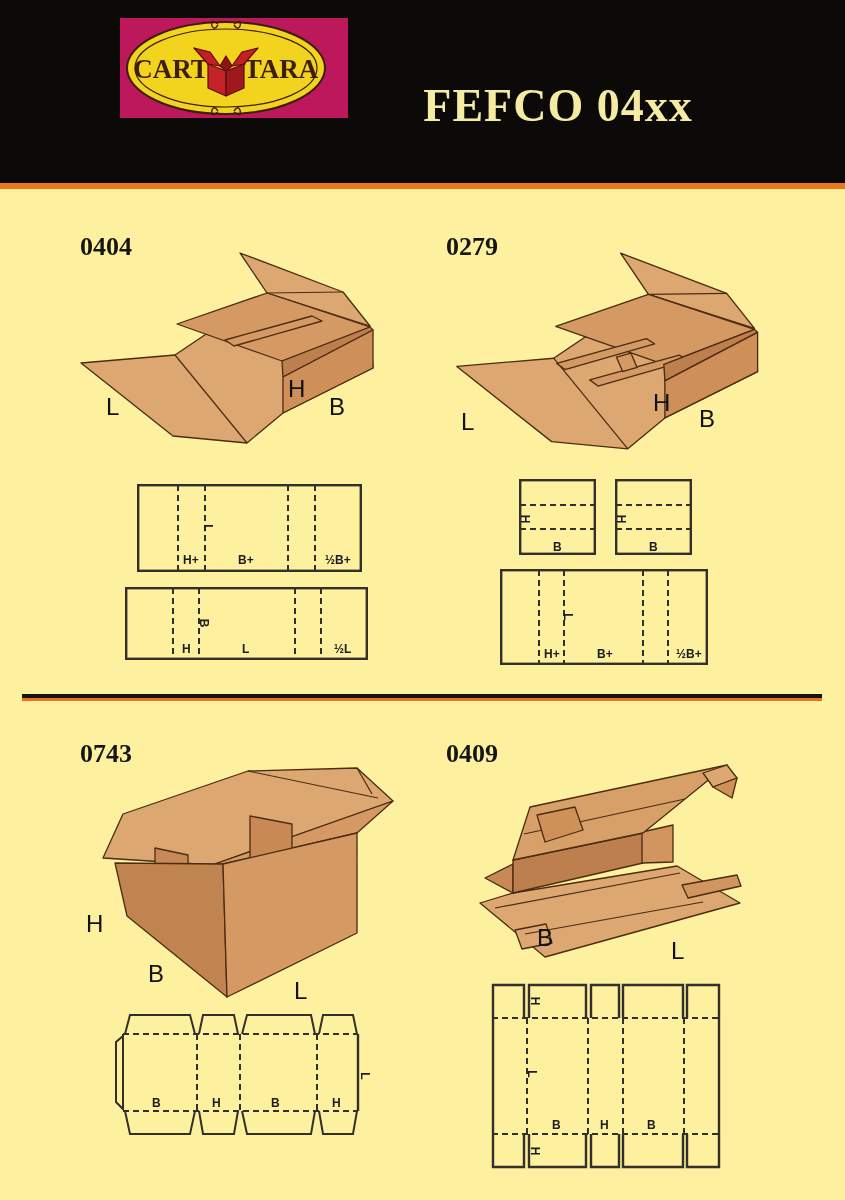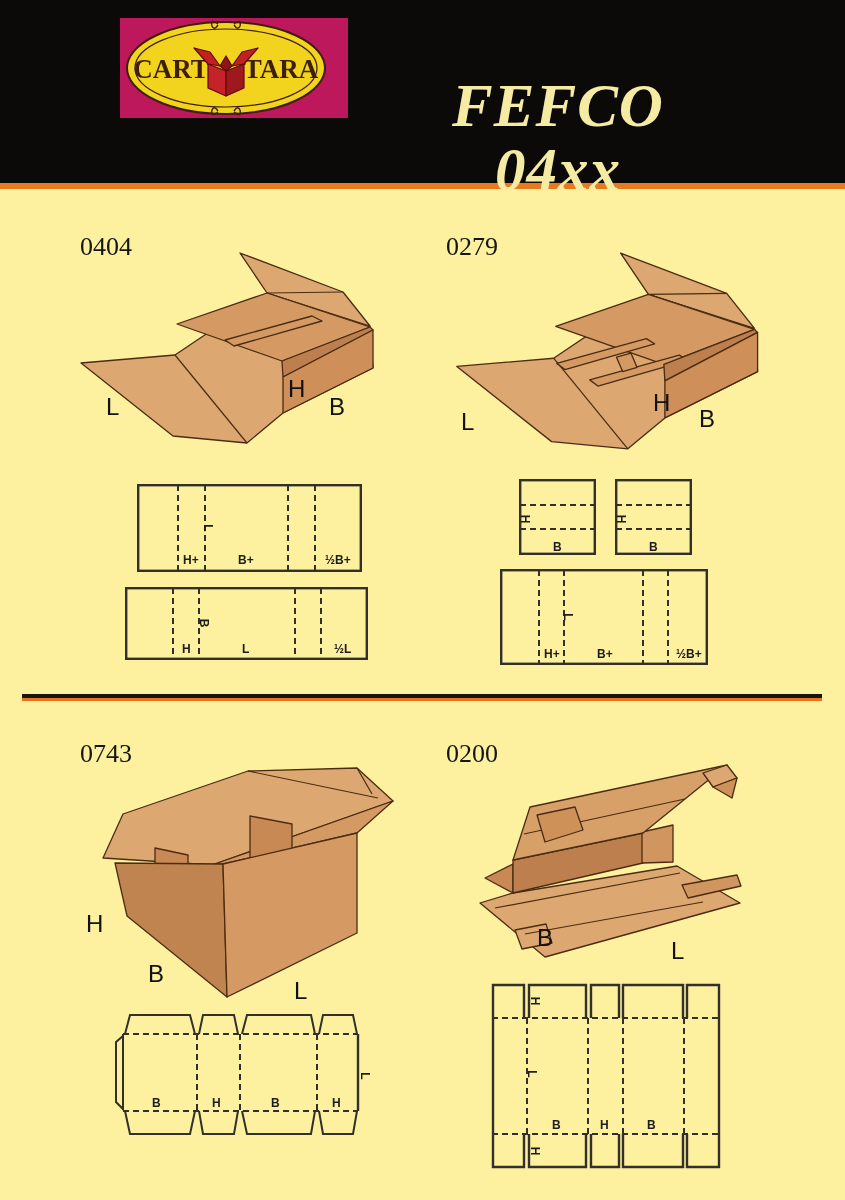--- a/index.html
+++ b/index.html
@@ -2,24 +2,24 @@
 <html><head>
 <meta charset="utf-8">
 <style>
   html,body{margin:0;padding:0;background:#e8e8e8;}
   .page{position:relative;width:845px;height:1200px;margin:0 auto;background:#FDF19F;overflow:hidden;
         font-family:"Liberation Sans", sans-serif;}
   .header{position:absolute;left:0;top:0;width:845px;height:183px;background:#0B0A08;
           border-bottom:6px solid #E8791C;}
   .logo-patch{position:absolute;left:120px;top:18px;width:228px;height:100px;background:#be185d;}
   .page-title{position:absolute;left:408px;top:74px;width:300px;height:64px;text-align:center;
-              font-family:"Liberation Serif","DejaVu Serif",serif;font-weight:bold;font-size:61px;
-              color:#F6EBA3;letter-spacing:1px;line-height:64px;font-style:italic;}
+              font-family:"Liberation Serif","DejaVu Serif",serif;font-weight:bold;font-size:46px;
+              color:#F6EBA3;letter-spacing:1px;line-height:64px;}
   .model-code{position:absolute;font-family:"Liberation Serif","DejaVu Serif",serif;
-              font-weight:normal;font-size:26px;color:#161616;line-height:1;}
+              font-weight:bold;font-size:26px;color:#161616;line-height:1;}
   .dim{position:absolute;font-size:24px;color:#111;line-height:1;}
   .cut-label{position:absolute;font-size:12px;font-weight:bold;color:#1c1c1c;line-height:1;}
   .rot{transform:rotate(90deg);transform-origin:center;display:inline-block;}
   .divider{position:absolute;left:22px;top:694px;width:800px;height:4px;background:#161310;
            border-bottom:3px solid #E8731A;}
   svg{position:absolute;overflow:visible;}
   .fig polygon,.fig path{stroke:#4B2C12;stroke-width:1.3;stroke-linejoin:round;}
   .fig line{stroke:#4B2C12;stroke-width:1.2;}
   .cut rect,.cut path,.cut polygon{fill:none;stroke:#33302C;}
   .cut line{stroke:#33302C;}
@@ -128,21 +128,21 @@
     <line x1="168" y1="1" x2="168" y2="95" stroke-width="2" stroke-dasharray="6,4"></line>
   </svg>
   <span class="cut-label rot" style="left:564px;top:611px;">L</span>
   <span class="cut-label" style="left:544px;top:648px;">H+</span>
   <span class="cut-label" style="left:597px;top:648px;">B+</span>
   <span class="cut-label" style="left:676px;top:648px;">½B+</span>
 
   <div class="divider"></div>
 
   <div class="model-code" style="left:80px;top:741px;">0743</div>
-  <div class="model-code" style="left:446px;top:741px;">0200</div>
+  <div class="model-code" style="left:446px;top:741px;">0409</div>
 
   <svg class="fig" style="left:60px;top:756px;" width="340" height="260" viewBox="0 0 340 260">
     <polygon points="43,102 63,58 188,15 297,12 333,45 152,109" fill="#DCA770"></polygon>
     <line x1="188" y1="15" x2="318" y2="42"></line>
     <line x1="297" y1="12" x2="312" y2="38"></line>
     <polygon points="152,109 333,45 297,77 163,108" fill="#D59A63"></polygon>
     <polygon points="95,92 128,99 128,152 95,145" fill="#C98955"></polygon>
     <polygon points="190,60 232,68 232,122 190,114" fill="#C98955"></polygon>
     <polygon points="55,107 163,108 167,241 67,160" fill="#C08450"></polygon>
     <polygon points="163,108 297,77 297,177 167,241" fill="#D59A63"></polygon>

